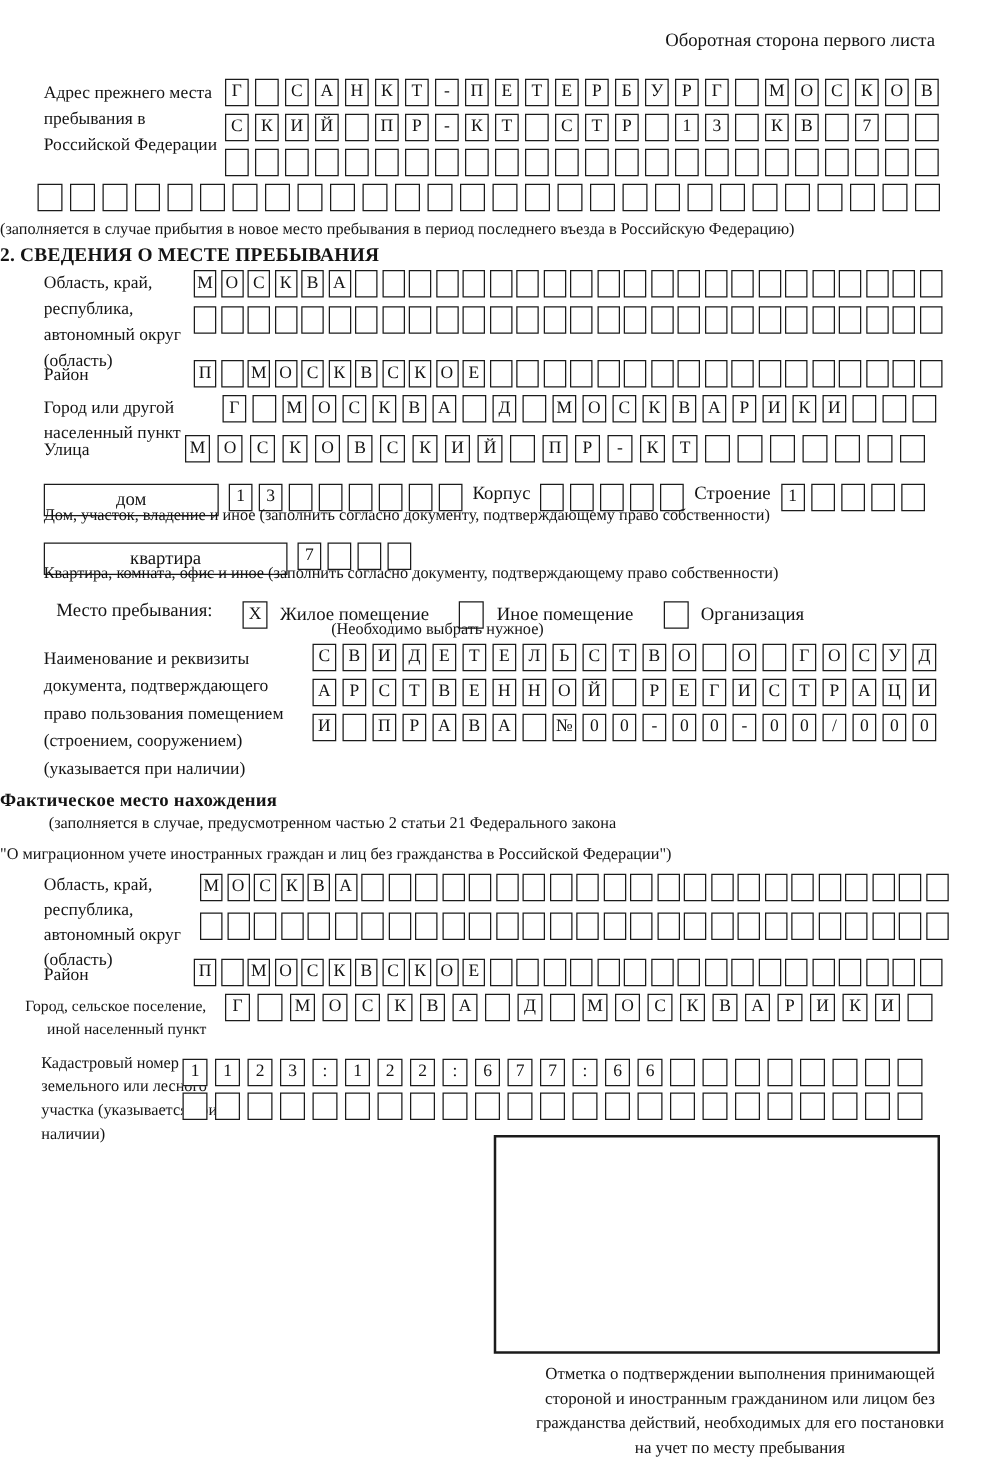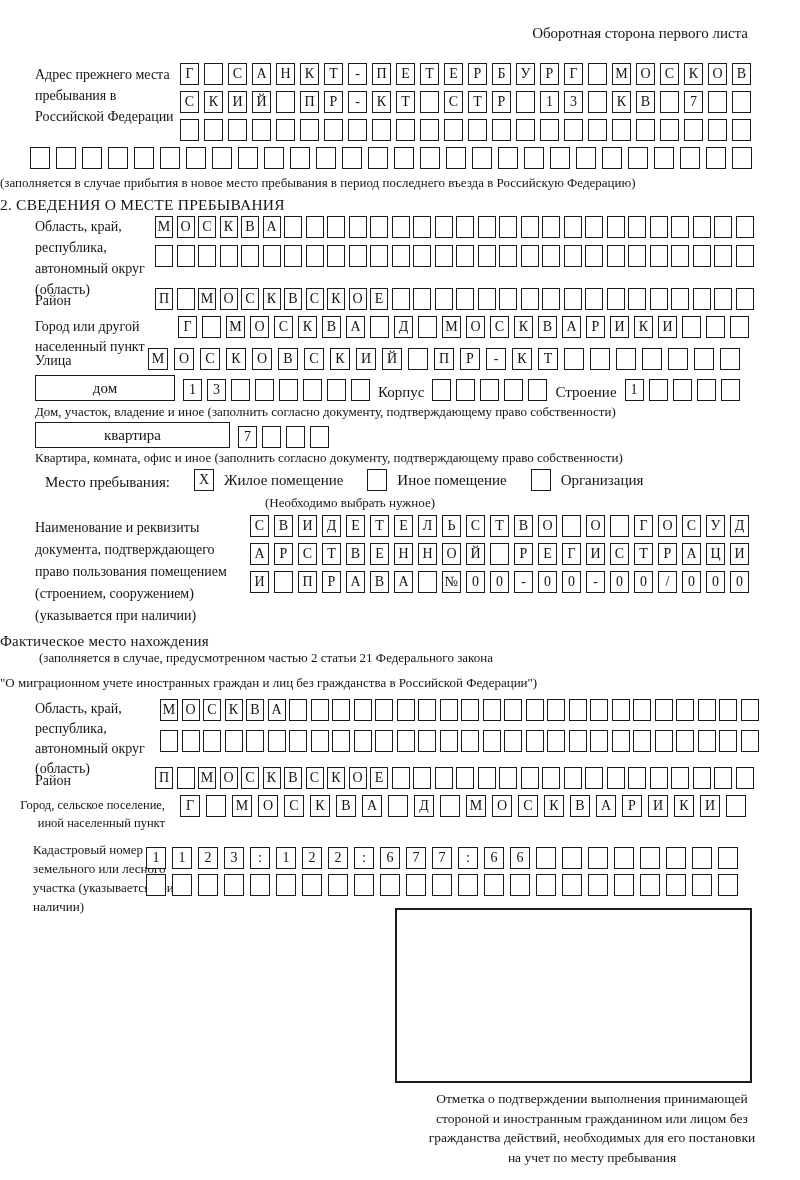--- a/index.html
+++ b/index.html
@@ -4,31 +4,31 @@
 <style>
   html,body{margin:0;padding:0;background:#fff;}
   .page{position:relative;width:800px;height:1180px;background:#ffffff;
         font-family:"Liberation Serif","DejaVu Serif",serif;color:#141414;overflow:hidden;}
   .abs{position:absolute;}
   .hdr{font-size:15px;}
   .lbl{font-size:14px;line-height:21px;}
   .lbl-sm{font-size:12.5px;line-height:18px;}
   .note{font-size:13px;}
   .center{left:0;right:0;text-align:left;}
-  .h2{font-size:15.5px;font-weight:normal;letter-spacing:.2px;}
+  .h2{font-size:15.5px;font-weight:bold;letter-spacing:.2px;}
   .cellrow{display:flex;gap:var(--g,5px);position:absolute;}
   .cellrow.inline{position:static;}
   .cell{box-sizing:border-box;flex:none;display:flex;align-items:center;justify-content:center;
         width:var(--w,19px);height:22px;border:1.5px solid #1b1b1b;background:#fff;
         font-size:14px;line-height:1;}
   .p24{--w:19px;--g:5px;}
   .p215{--w:18px;--g:3.5px;}
   .p26{--w:20px;--g:6px;}
   .p25{--w:19px;--g:5px;}
-  .flexrow{position:absolute;display:flex;align-items:flex-end;gap:8px;}
+  .flexrow{position:absolute;display:flex;align-items:flex-start;gap:8px;margin-top:12px;}
   .boxlabel{box-sizing:border-box;border:1.5px solid #1b1b1b;height:26px;display:flex;
             align-items:center;justify-content:center;font-size:15px;flex:none;background:#fff;}
   .inlbl{font-size:15px;flex:none;}
   .opt{display:flex;align-items:center;gap:10px;margin-left:16px;}
   .opt .cell{--w:20px;}
   .staylbl{font-size:15px;}
   .bigbox{box-sizing:border-box;border:2px solid #1b1b1b;background:#fff;}
   .stamp{font-size:13.5px;line-height:19.5px;text-align:center;}
 </style>
 </head>

